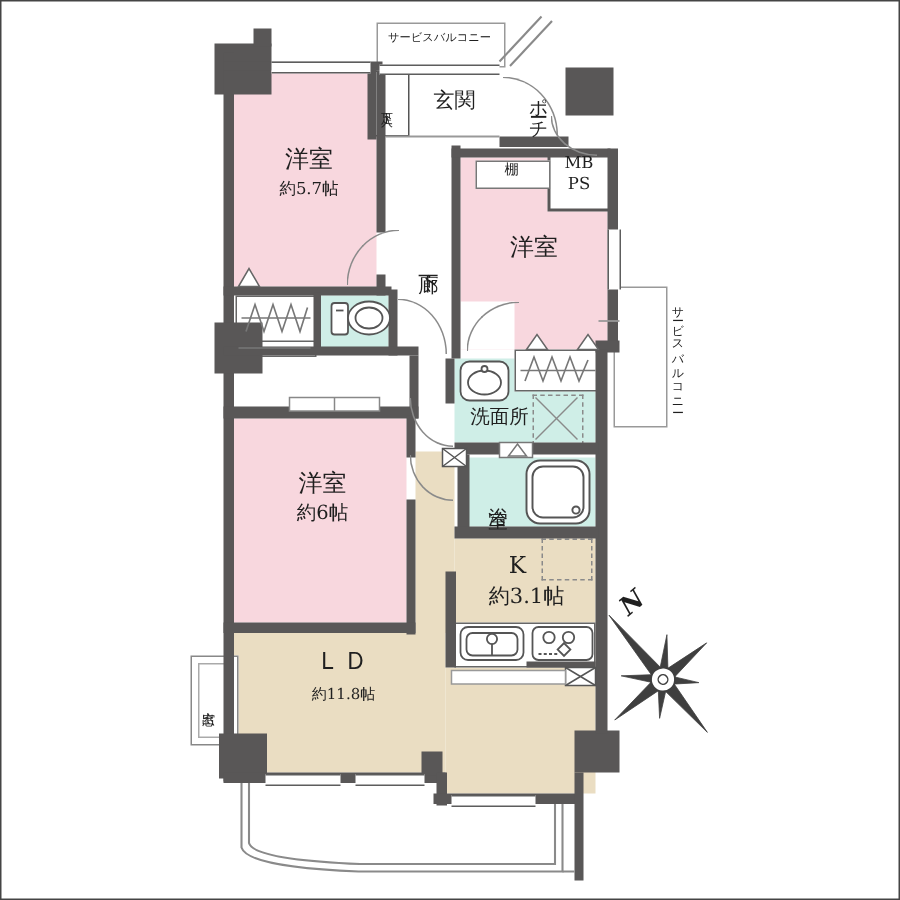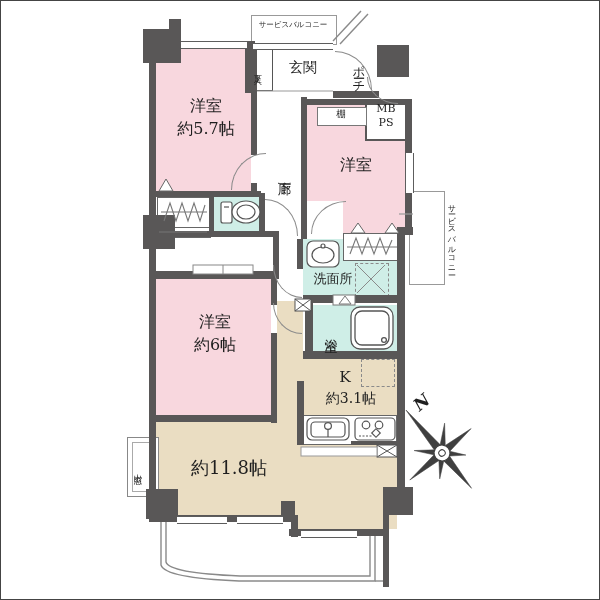--- a/index.html
+++ b/index.html
@@ -205,26 +205,27 @@
   </svg>
 
   <div class="lbl" style="left:251px;top:20px;width:82px;font-size:7.5px;">サービスバルコニー</div>
   <div class="lbl vtext" style="left:251px;top:51px;height:34px;font-size:8px;">下足入</div>
   <div class="lbl" style="left:272px;top:59px;width:60px;font-size:14px;">玄関</div>
   <div class="lbl vtext" style="left:351px;top:42px;height:58px;font-size:12.5px;">ポーチ</div>
   <div class="lbl" style="left:366px;top:102px;width:38px;font-size:11px;">MB</div>
   <div class="lbl" style="left:366px;top:116px;width:38px;font-size:11px;">PS</div>
   <div class="lbl" style="left:318px;top:108px;width:44px;font-size:9.5px;">棚</div>
   <div class="lbl" style="left:160px;top:96px;width:90px;font-size:16px;">洋室</div>
-  <div class="lbl" style="left:158px;top:119px;width:94px;font-size:16px;">約5.7帖</div>
+  <div class="lbl" style="left:158px;top:119px;width:94px;font-size:11px;">約5.7帖</div>
   <div class="lbl vtext" style="left:276px;top:146px;height:50px;font-size:13.5px;">廊下</div>
   <div class="lbl" style="left:310px;top:155px;width:90px;font-size:16px;">洋室</div>
   <div class="lbl vtext" style="left:445px;top:184px;height:100px;font-size:8px;">サービスバルコニー</div>
   <div class="lbl" style="left:300px;top:271px;width:64px;font-size:13px;">洗面所</div>
   <div class="lbl vtext" style="left:322px;top:307px;height:42px;font-size:13px;">浴室</div>
   <div class="lbl" style="left:158px;top:312px;width:112px;font-size:16px;">洋室</div>
-  <div class="lbl" style="left:158px;top:335px;width:112px;font-size:16px;">約6帖</div>
+  <div class="lbl" style="left:158px;top:335px;width:112px;font-size:13px;">約6帖</div>
   <div class="lbl" style="left:318px;top:368px;width:52px;font-size:15.5px;">K</div>
   <div class="lbl" style="left:312px;top:390px;width:76px;font-size:14px;">約3.1帖</div>
-  <div class="lbl" style="left:172px;top:457px;width:112px;font-size:18px;">約11.8帖</div>
+  <div class="lbl" style="left:180px;top:431px;width:96px;font-size:16.5px;letter-spacing:2px;">ＬＤ</div>
+  <div class="lbl" style="left:172px;top:457px;width:112px;font-size:10px;">約11.8帖</div>
   <div class="lbl vtext" style="left:132px;top:447px;height:40px;font-size:9px;">出窓</div>
   <div class="lbl" style="left:409px;top:392px;width:24px;font-size:17px;font-style:italic;font-weight:bold;transform:rotate(-40deg);">N</div>
 </div>
 
 </body></html>

